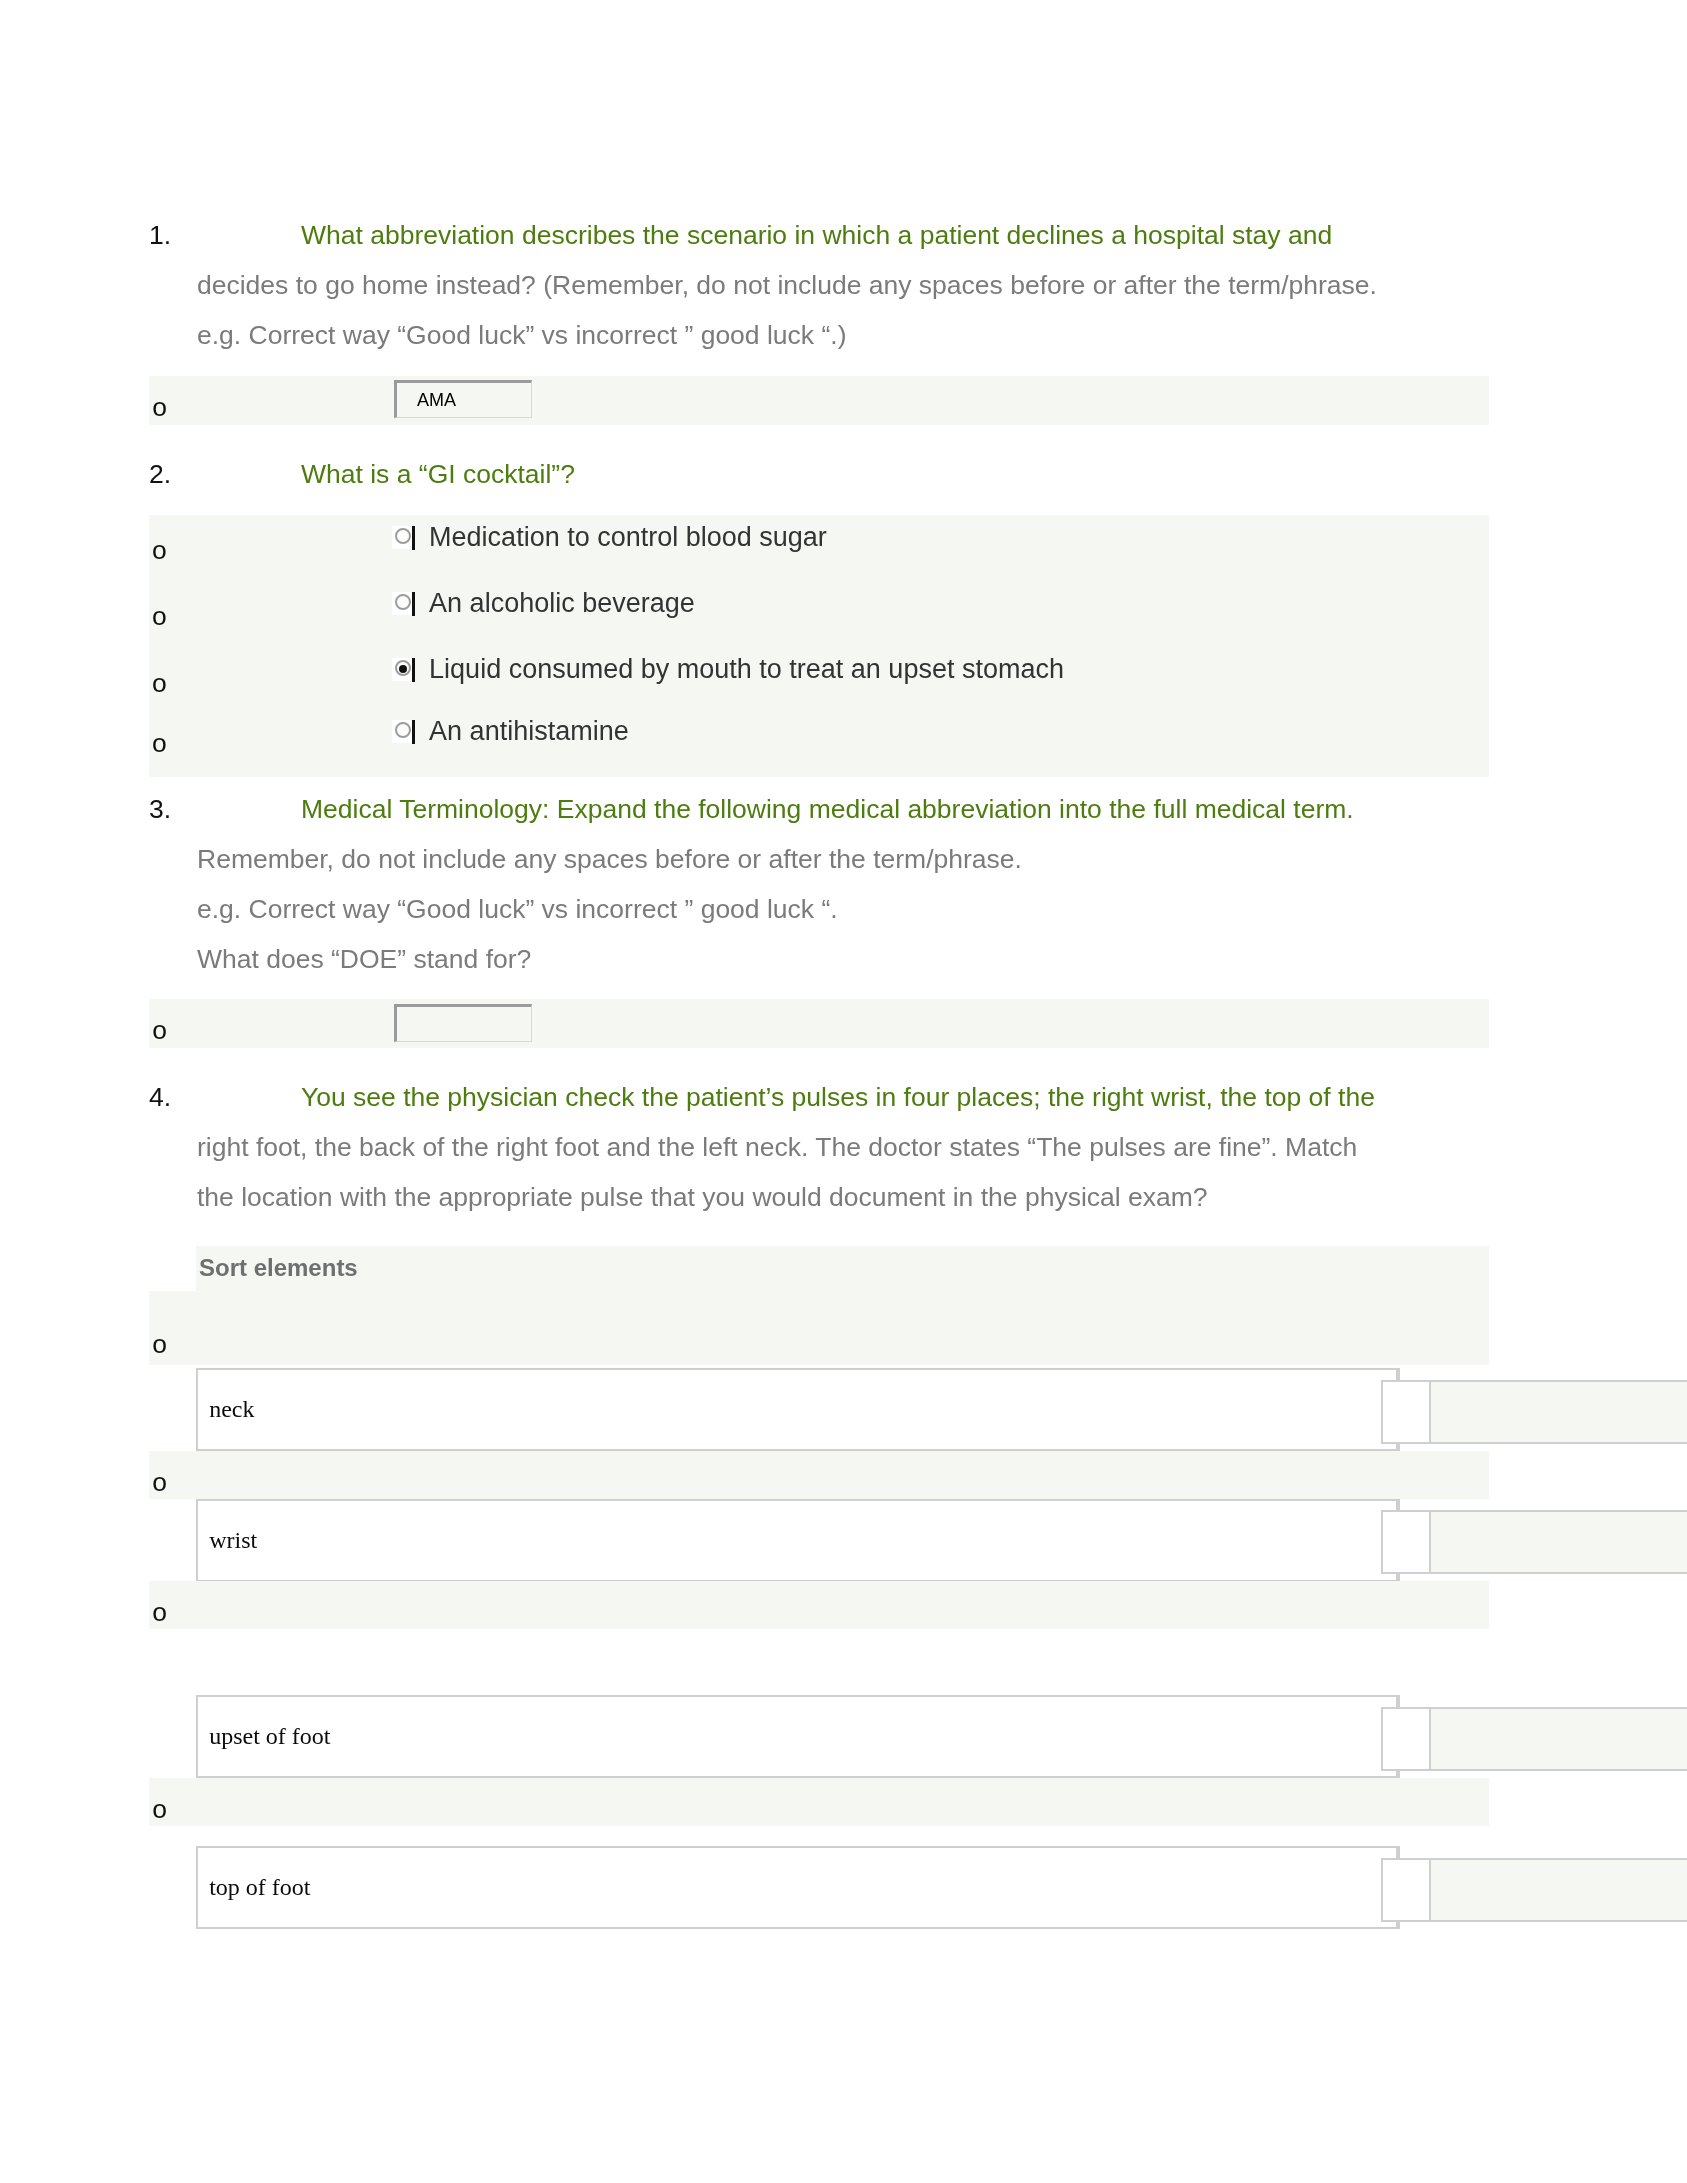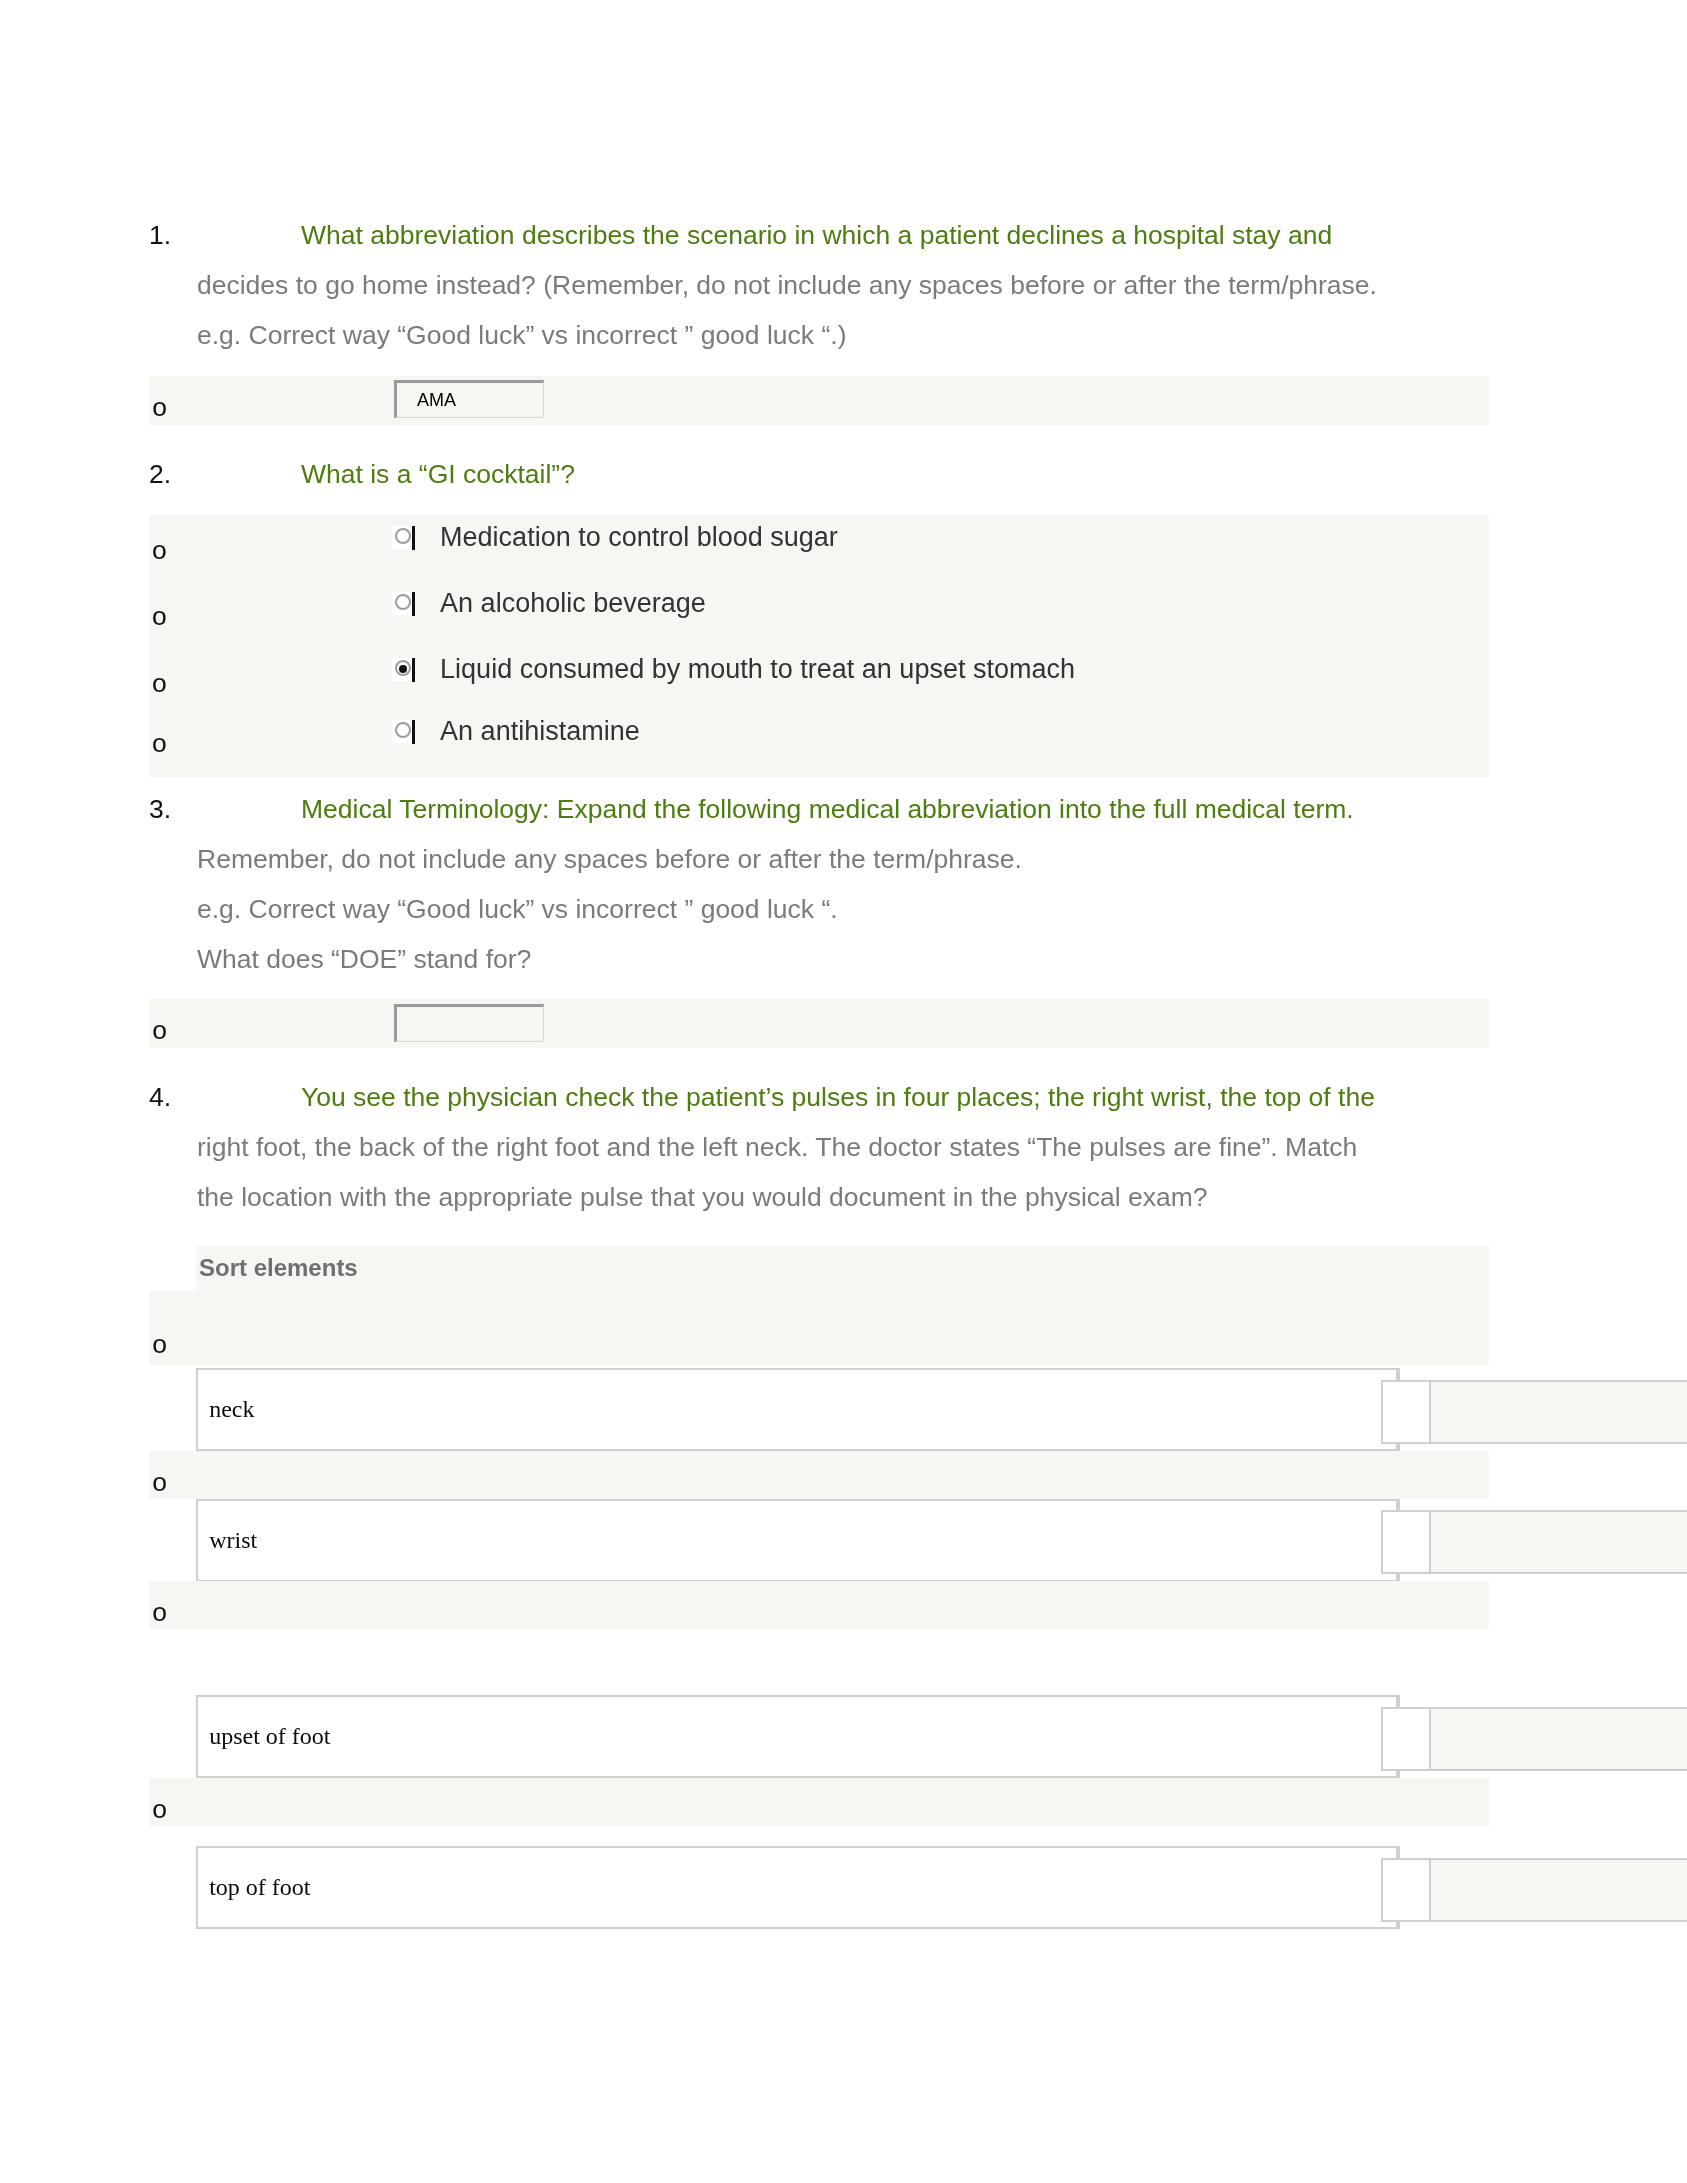--- a/index.html
+++ b/index.html
@@ -70,41 +70,40 @@
     left: 3.3px;
     font-size: 26.5px;
     line-height: 26.5px;
     color: #111111;
     font-family: "Liberation Sans", sans-serif;
   }
 
   
   .answer-input {
     position: absolute;
-    width: 150px;
+    width: 138px;
     height: 38px;
     background: #f5f7f2;
     border-top: 3.3px solid #9a9a9a;
     border-left: 3.3px solid #9a9a9a;
     border-right: 1.3px solid #d8d8d8;
     border-bottom: 1.3px solid #d8d8d8;
     box-sizing: border-box;
     font-size: 18px;
     color: #000000;
     display: flex;
     align-items: center;
     padding-left: 20px;
   }
 
   
   .opt-row {
     position: absolute;
     display: flex;
     align-items: center;
-    gap: 11px;
   }
   .radio {
     position: relative;
     width: 22.5px;
     height: 22.5px;
     flex: 0 0 22.5px;
     background: #ffffff;
   }
   .radio .ring {
     position: absolute;

